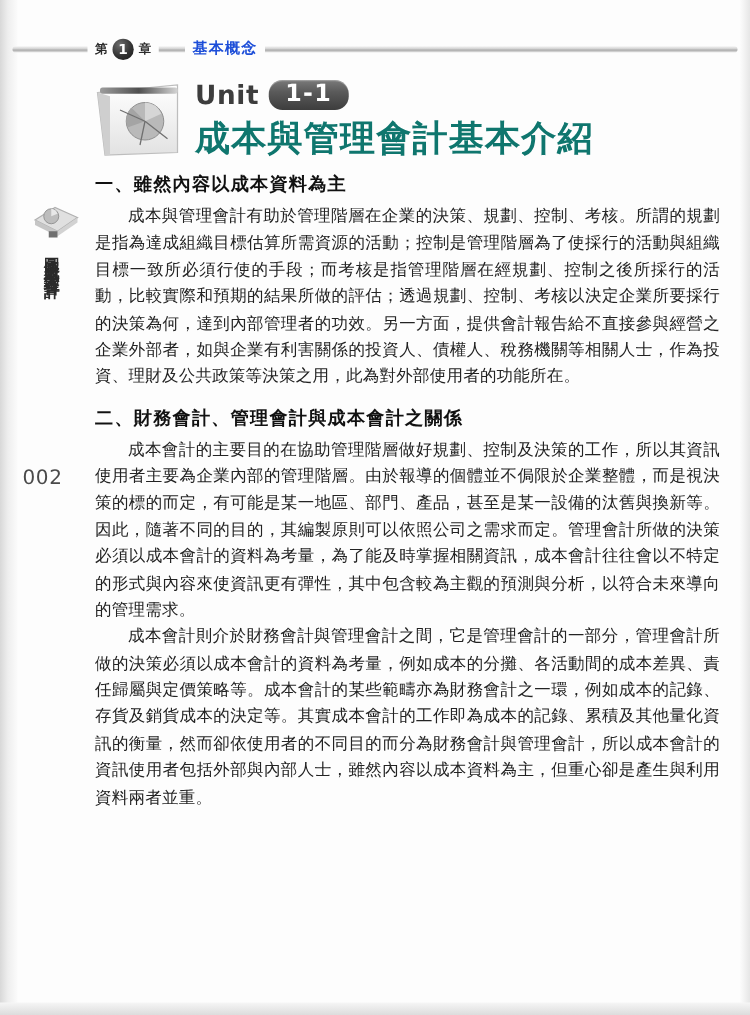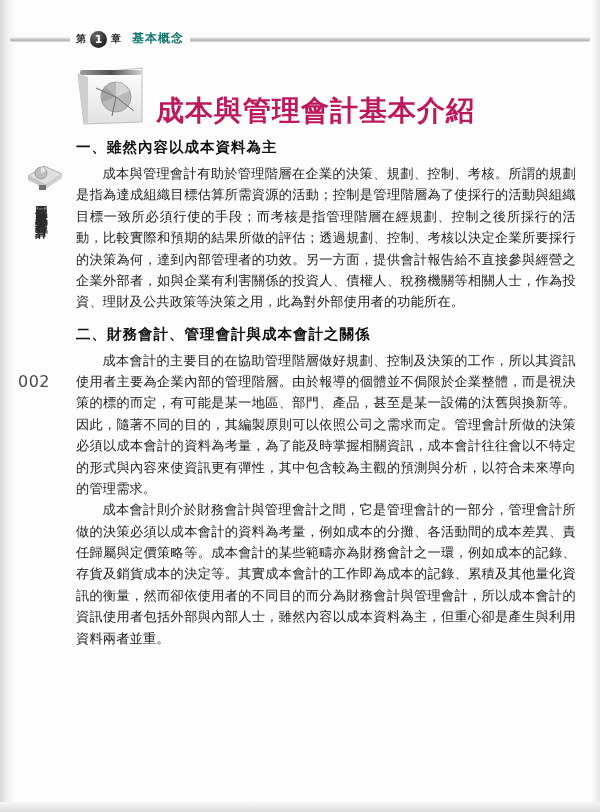--- a/index.html
+++ b/index.html
@@ -47,22 +47,22 @@
     font-family:"DejaVu Sans","Liberation Sans",sans-serif;
   }
   .hdr-num-badge{
     width:17px;height:17px;border-radius:50%;
     background:radial-gradient(circle at 35% 28%,#6d6d6d 0%,#333333 55%,#161616 100%);
     color:#ffffff;font-size:11px;font-weight:700;
     display:flex;align-items:center;justify-content:center;
     line-height:1;
   }
   .hdr-title{
-    position:absolute;left:126px;top:2px;
-    font-size:12px;font-weight:700;color:#0f766e;
+    position:absolute;left:148px;top:2px;
+    font-size:12px;font-weight:700;color:#1d4ed8;
     letter-spacing:1px;background:#fdfdfd;padding:0 6px;
   }
 
   
   .unit-block{position:absolute;left:72px;top:62px;width:500px;height:72px;}
   .unit-icon{
     position:absolute;left:0;top:2px;width:74px;height:62px;
   }
   .unit-label-row{
     position:absolute;left:84px;top:2px;display:flex;align-items:center;gap:8px;
@@ -75,21 +75,21 @@
   .unit-badge{
     background:linear-gradient(to bottom,#7a7a7a 0%,#5a5a5a 40%,#3d3d3d 100%);
     color:#ffffff;border-radius:11px;
     padding:1px 13px 2px 13px;
     font-size:19px;font-weight:800;letter-spacing:1px;
     line-height:1.1;
     box-shadow:inset 0 1px 0 rgba(255,255,255,.28);
   }
   .unit-title{
     position:absolute;left:84px;top:30px;
-    font-size:28px;font-weight:800;color:#be185d;
+    font-size:28px;font-weight:800;color:#0f766e;
     letter-spacing:1px;white-space:nowrap;
   }
 
   
   .sidebar{position:absolute;left:22px;top:160px;width:46px;}
   .side-icon{width:42px;height:32px;position:relative;margin-left:2px;}
   .side-vtext{
     margin-top:4px;
     writing-mode:vertical-rl;text-orientation:upright;
     font-size:12.5px;font-weight:700;color:#2a2a2a;
@@ -157,20 +157,24 @@
         <polygon points="6,10 16,13 16,60 12,60" fill="#cfcfcf"></polygon>
         <rect x="8" y="6" width="62" height="5" rx="2" fill="url(#bar)"></rect>
         <circle cx="44" cy="33" r="15" fill="#b9b9b9" stroke="#8f8f8f" stroke-width="0.8"></circle>
         <path d="M44 33 L44 18 A15 15 0 0 1 57 27 Z" fill="#d6d6d6"></path>
         <path d="M44 33 L30 38 A15 15 0 0 1 33 22 Z" fill="#a4a4a4"></path>
         <line x1="44" y1="33" x2="24" y2="24" stroke="#6e6e6e" stroke-width="1"></line>
         <line x1="44" y1="33" x2="62" y2="47" stroke="#6e6e6e" stroke-width="1"></line>
         <line x1="44" y1="33" x2="40" y2="52" stroke="#6e6e6e" stroke-width="1"></line>
       </svg>
     </div>
+    <div class="unit-label-row">
+      <span class="unit-word">Unit</span>
+      <span class="unit-badge">1-1</span>
+    </div>
     <div class="unit-title">成本與管理會計基本介紹</div>
   </div>
 
   <div class="sidebar">
     <div class="side-icon">
       <svg width="42" height="32" viewBox="0 0 42 32">
         <polygon points="4,16 20,6 38,14 22,25" fill="#e0e0e0" stroke="#b0b0b0" stroke-width="1"></polygon>
         <polygon points="4,16 22,25 22,29 4,20" fill="#c6c6c6"></polygon>
         <polygon points="38,14 22,25 22,29 38,18" fill="#d2d2d2"></polygon>
         <circle cx="17" cy="13" r="6" fill="#bdbdbd" stroke="#8d8d8d" stroke-width="0.7"></circle>

